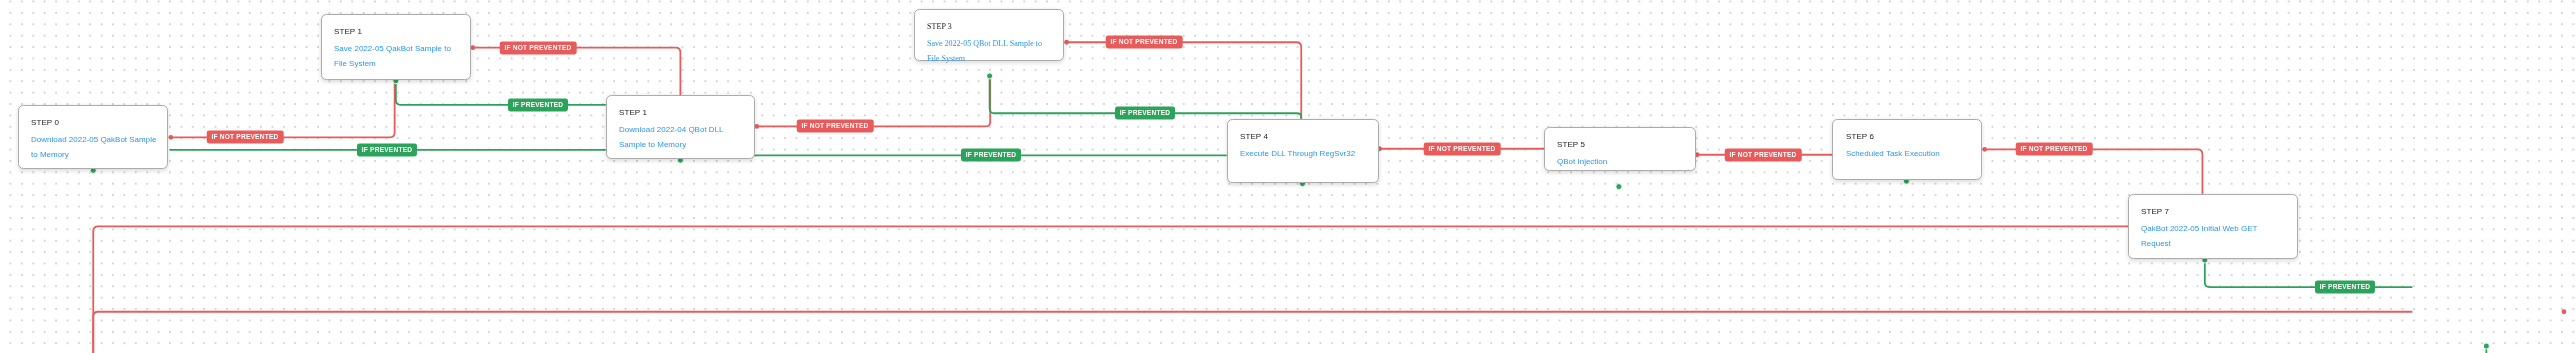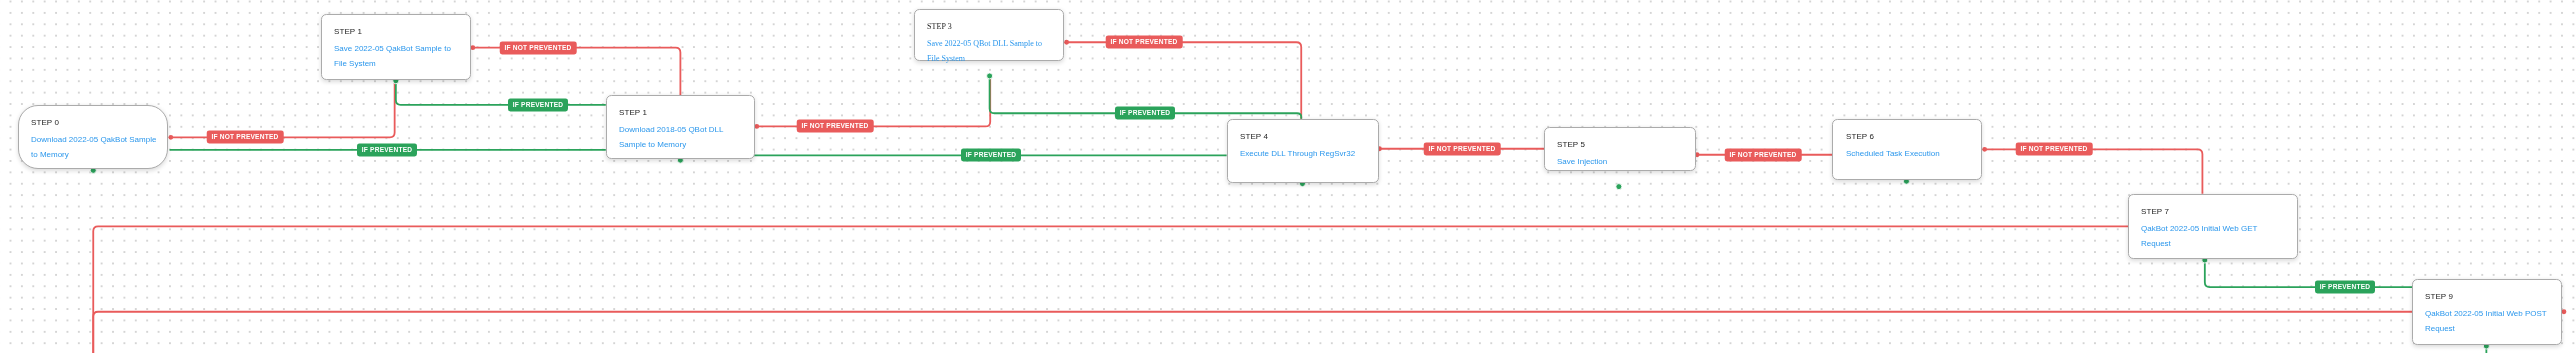--- a/index.html
+++ b/index.html
@@ -102,55 +102,51 @@
     <circle class="anchor-green" cx="658" cy="134" r="5"></circle>
     <circle class="anchor-green" cx="1131" cy="266" r="5"></circle>
     <circle class="anchor-green" cx="1645" cy="126" r="5"></circle>
     <circle class="anchor-green" cx="2165" cy="305" r="5"></circle>
     <circle class="anchor-green" cx="2691" cy="310" r="5"></circle>
     <circle class="anchor-green" cx="3169" cy="301" r="5"></circle>
     <circle class="anchor-green" cx="3665" cy="432" r="5"></circle>
     <circle class="anchor-green" cx="4133" cy="575" r="5"></circle>
   </svg>
 
-  <div class="step-node" style="left:18px; top:105px; width:150px; height:64px;border-radius:20px;">
+  <div class="step-node" style="left:18px; top:105px; width:150px; height:64px;">
     <div class="step-title">STEP 0</div>
     <div class="step-action">Download 2022-05 QakBot Sample to Memory</div>
   </div>
   <div class="step-node" style="left:321px; top:14px; width:150px; height:66px;">
     <div class="step-title">STEP 1</div>
     <div class="step-action">Save 2022-05 QakBot Sample to File System</div>
   </div>
   <div class="step-node" style="left:606px; top:95px; width:149px; height:64px;">
     <div class="step-title">STEP 1</div>
-    <div class="step-action">Download 2018-05 QBot DLL Sample to Memory</div>
+    <div class="step-action">Download 2022-04 QBot DLL Sample to Memory</div>
   </div>
   <div class="step-node" style="left:914px; top:9px; width:150px; height:52px;font-family:Liberation Serif, serif;">
     <div class="step-title">STEP 3</div>
     <div class="step-action">Save 2022-05 QBot DLL Sample to File System</div>
   </div>
   <div class="step-node" style="left:1227px; top:119px; width:152px; height:64px;">
     <div class="step-title">STEP 4</div>
     <div class="step-action">Execute DLL Through RegSvr32</div>
   </div>
   <div class="step-node" style="left:1544px; top:127px; width:152px; height:44px;">
     <div class="step-title">STEP 5</div>
-    <div class="step-action">Save Injection</div>
+    <div class="step-action">QBot Injection</div>
   </div>
   <div class="step-node" style="left:1832px; top:119px; width:150px; height:61px;padding-left:13px;">
     <div class="step-title">STEP 6</div>
     <div class="step-action">Scheduled Task Execution</div>
   </div>
   <div class="step-node" style="left:2128px; top:194px; width:170px; height:65px;">
     <div class="step-title">STEP 7</div>
     <div class="step-action">QakBot 2022-05 Initial Web GET Request</div>
-  </div>
-  <div class="step-node" style="left:2412px; top:279px; width:150px; height:66px;">
-    <div class="step-title">STEP 9</div>
-    <div class="step-action">QakBot 2022-05 Initial Web POST Request</div>
   </div>
 
   <div class="badge red" style="left:245px;  top:137px;">IF NOT PREVENTED</div>
   <div class="badge green" style="left:387px;  top:150px;">IF PREVENTED</div>
   <div class="badge red" style="left:538px;  top:48px;">IF NOT PREVENTED</div>
   <div class="badge green" style="left:538px;  top:105px;">IF PREVENTED</div>
   <div class="badge red" style="left:835px; top:126px;">IF NOT PREVENTED</div>
   <div class="badge green" style="left:991px; top:155px;">IF PREVENTED</div>
   <div class="badge red" style="left:1144px; top:42px;">IF NOT PREVENTED</div>
   <div class="badge green" style="left:1145px; top:113px;">IF PREVENTED</div>

